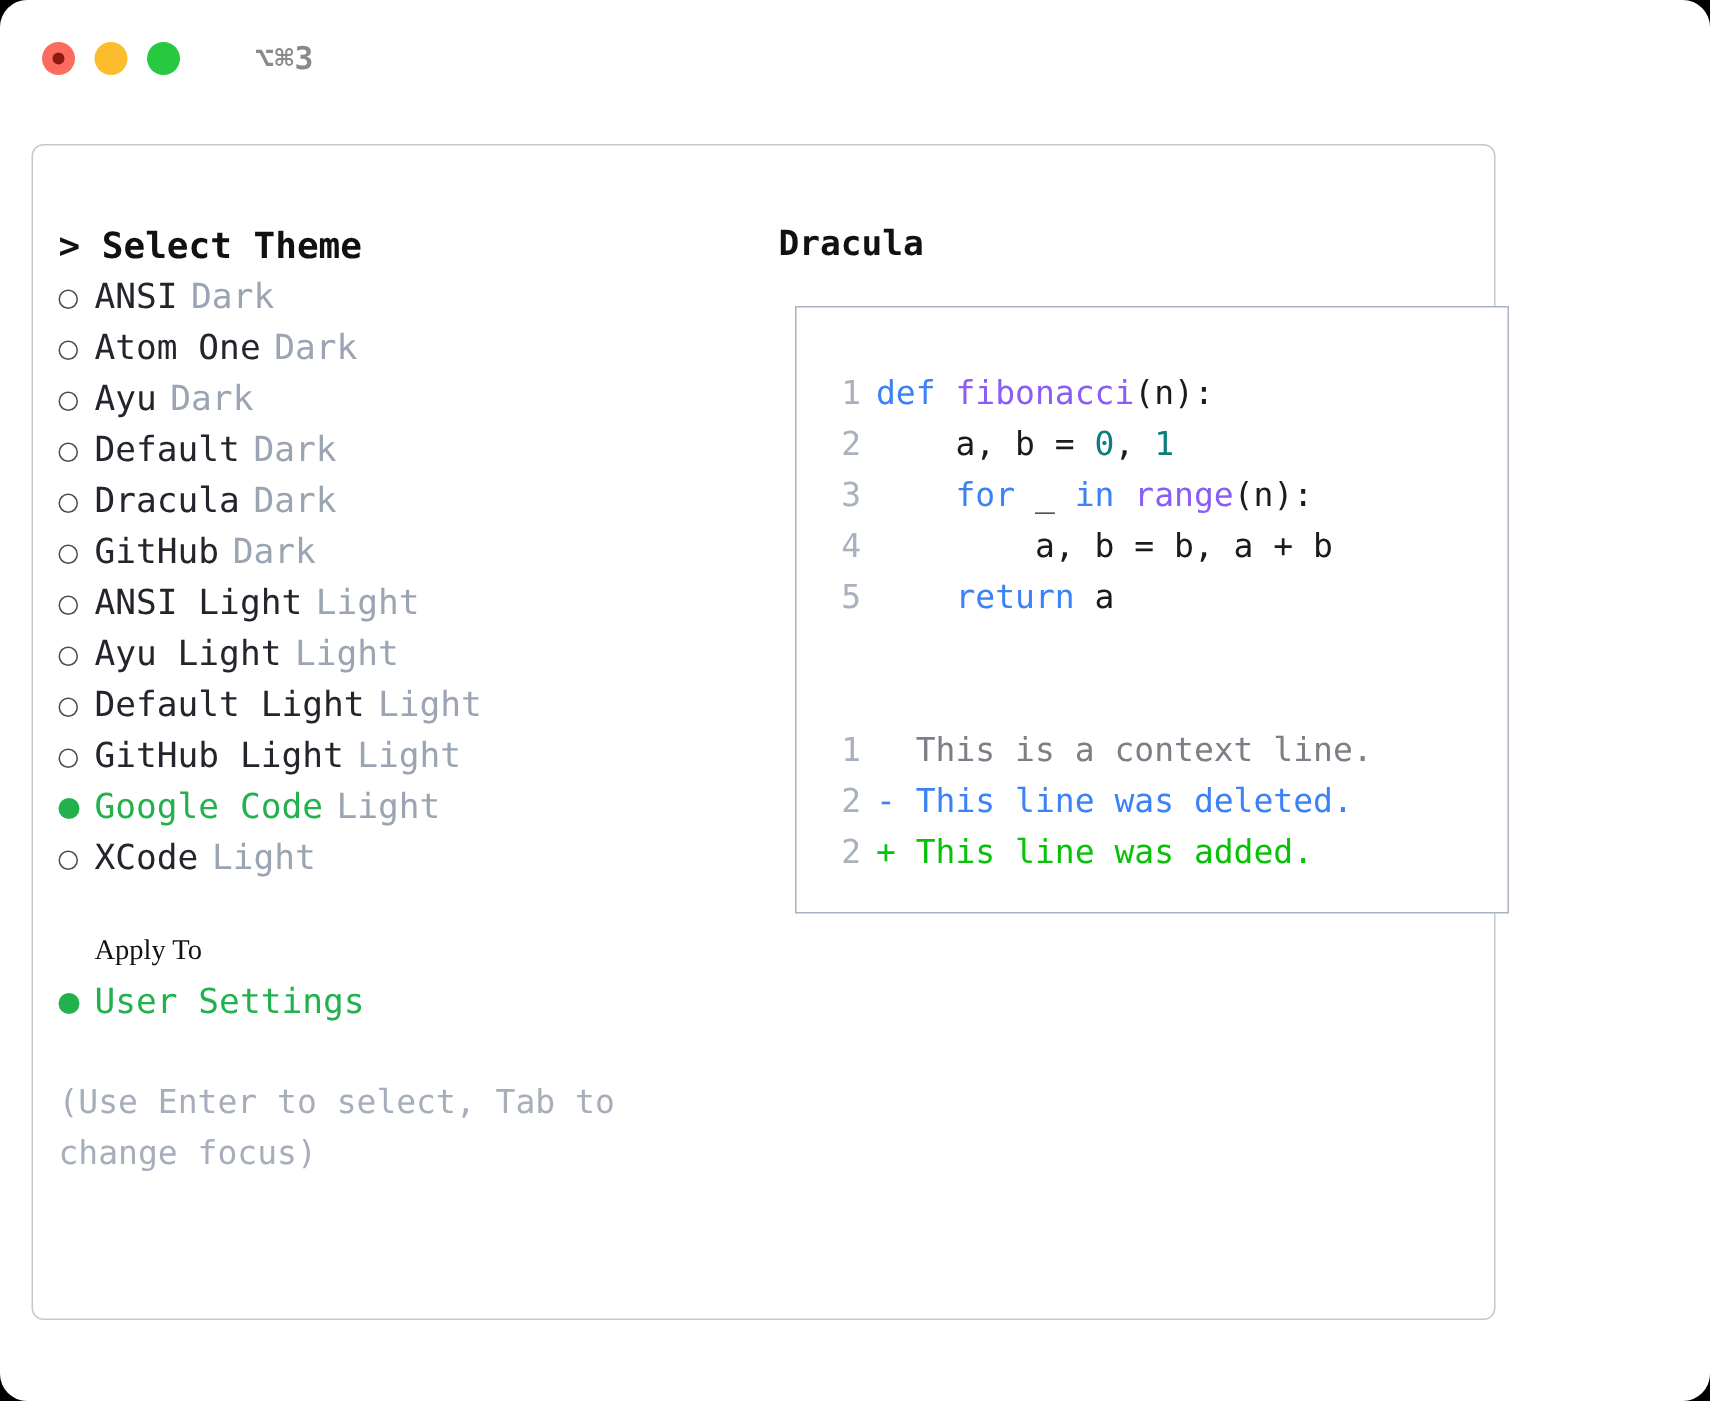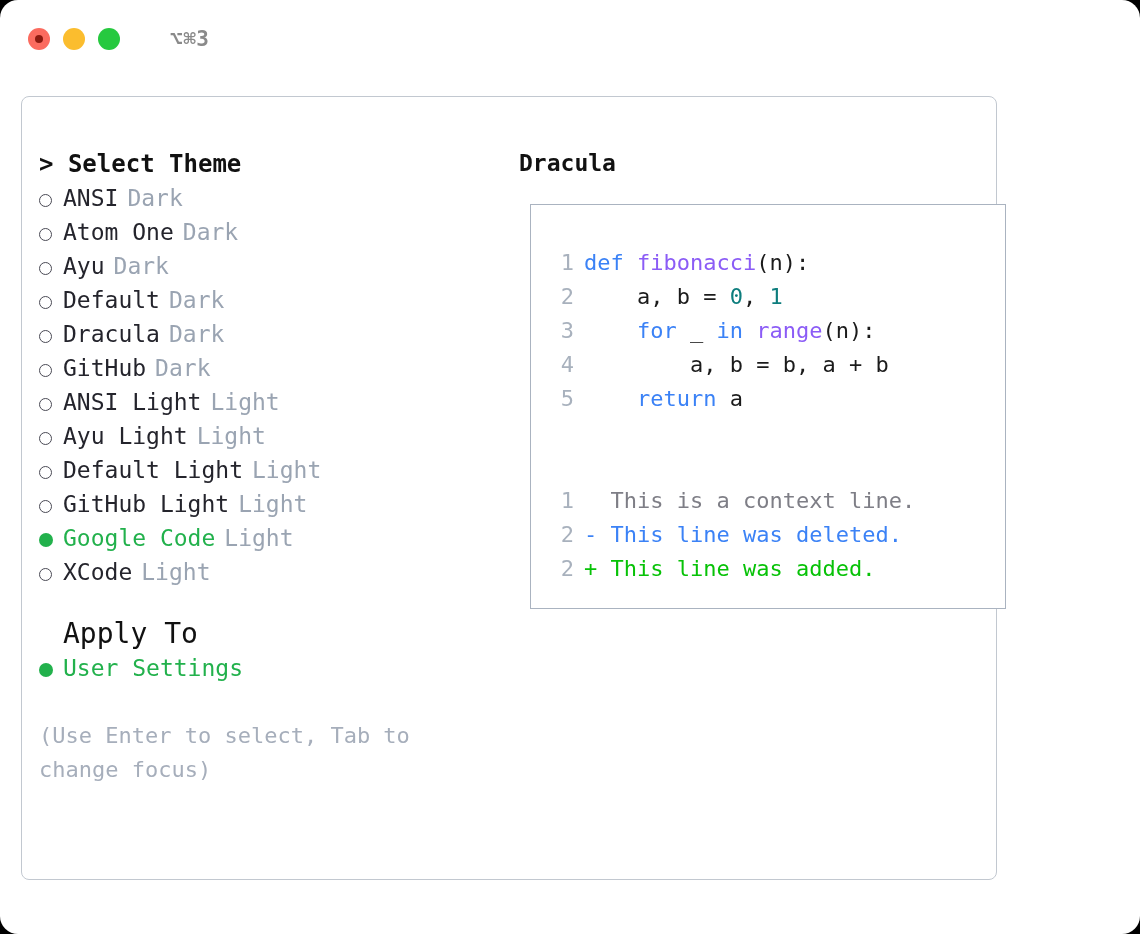--- a/index.html
+++ b/index.html
@@ -126,25 +126,26 @@
     position: relative;
     top: 1px;
   }
   .theme-name  { color: #24242c; }
   .theme-name.sel { color: #22b14c; }
   .theme-tag   { color: #9aa4b2; padding-left: 9px; }
 
   .section-gap { height: 28px; }
 
   .apply-heading {
-    font-size: 28px;
+    font-size: 19px;
     color: #111111;
     line-height: 34px;
     padding-left: 24px;
     white-space: pre;
+    font-family: Liberation Serif, serif;
   }
   .apply-row {
     display: flex;
     align-items: baseline;
     line-height: 34px;
     font-size: 23px;
     white-space: pre;
   }
   .apply-name { color: #24242c; }
   .apply-name.sel { color: #22b14c; }

